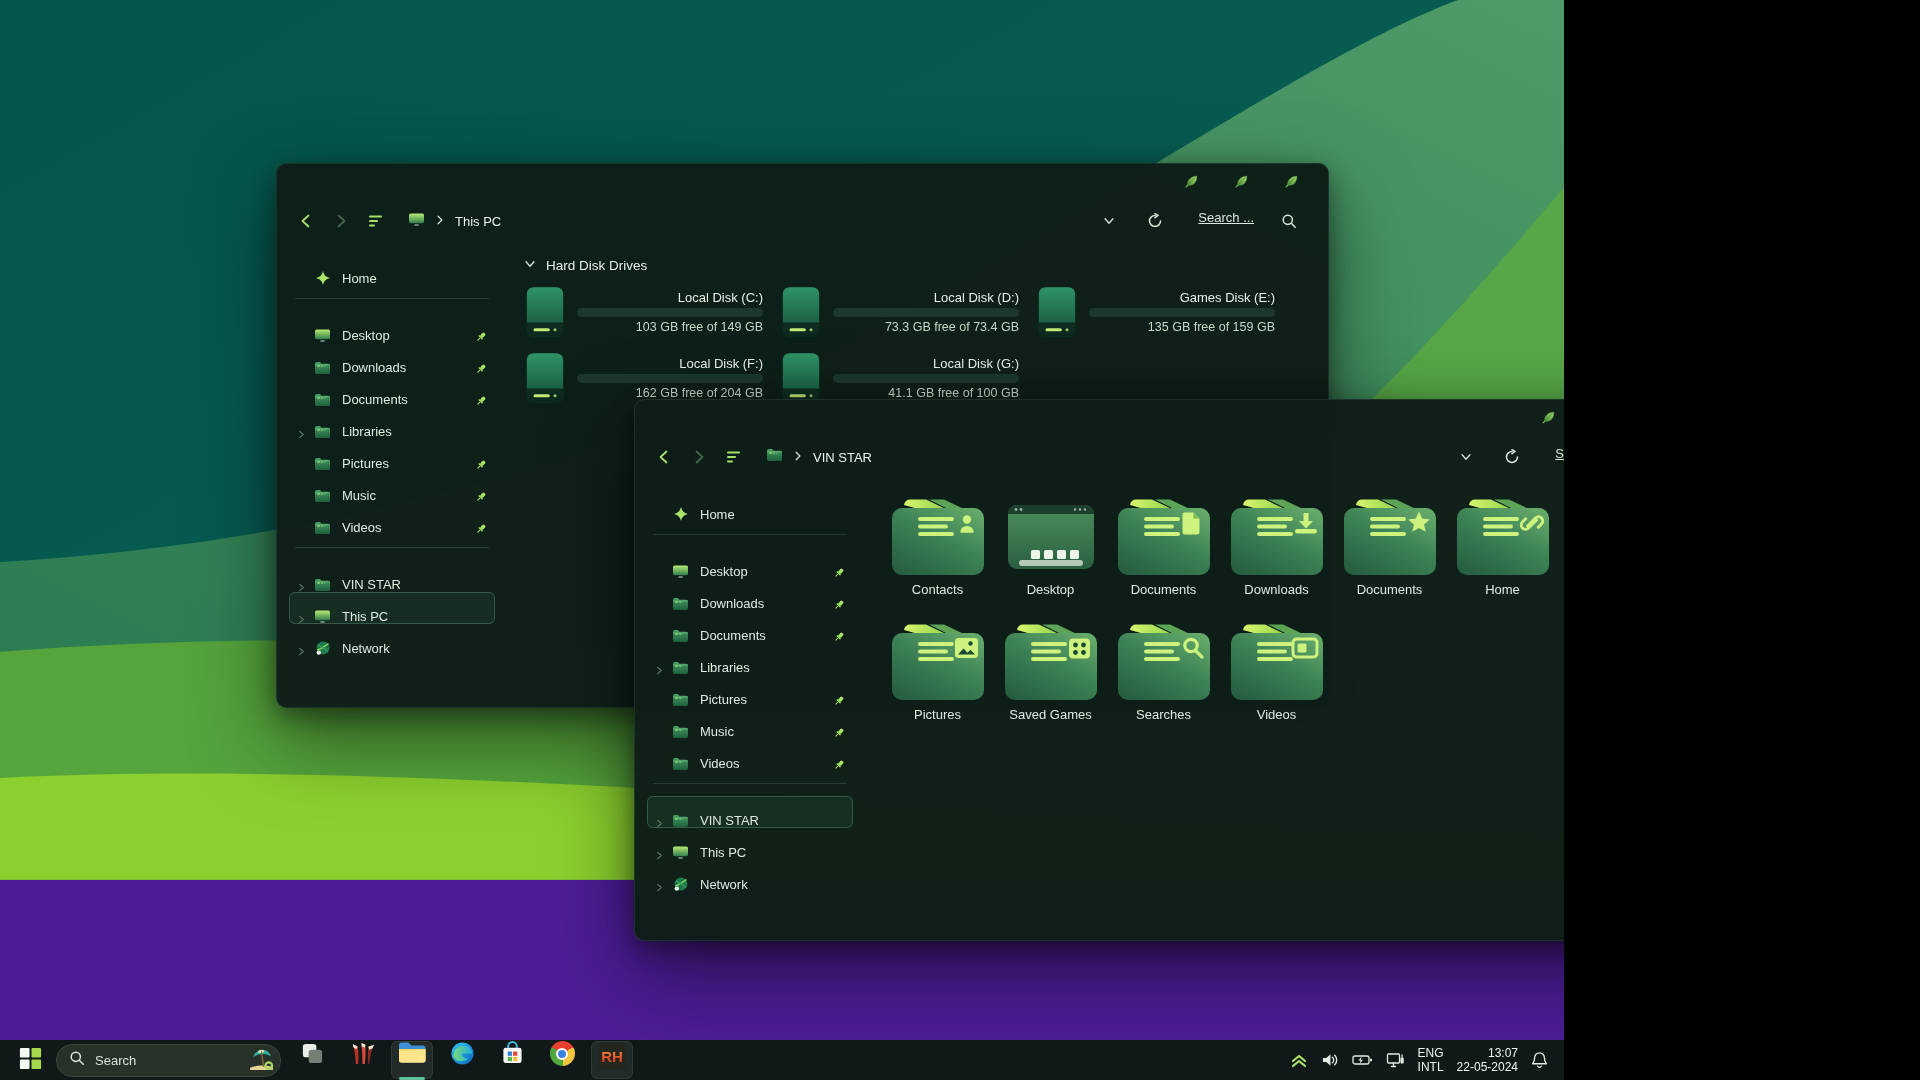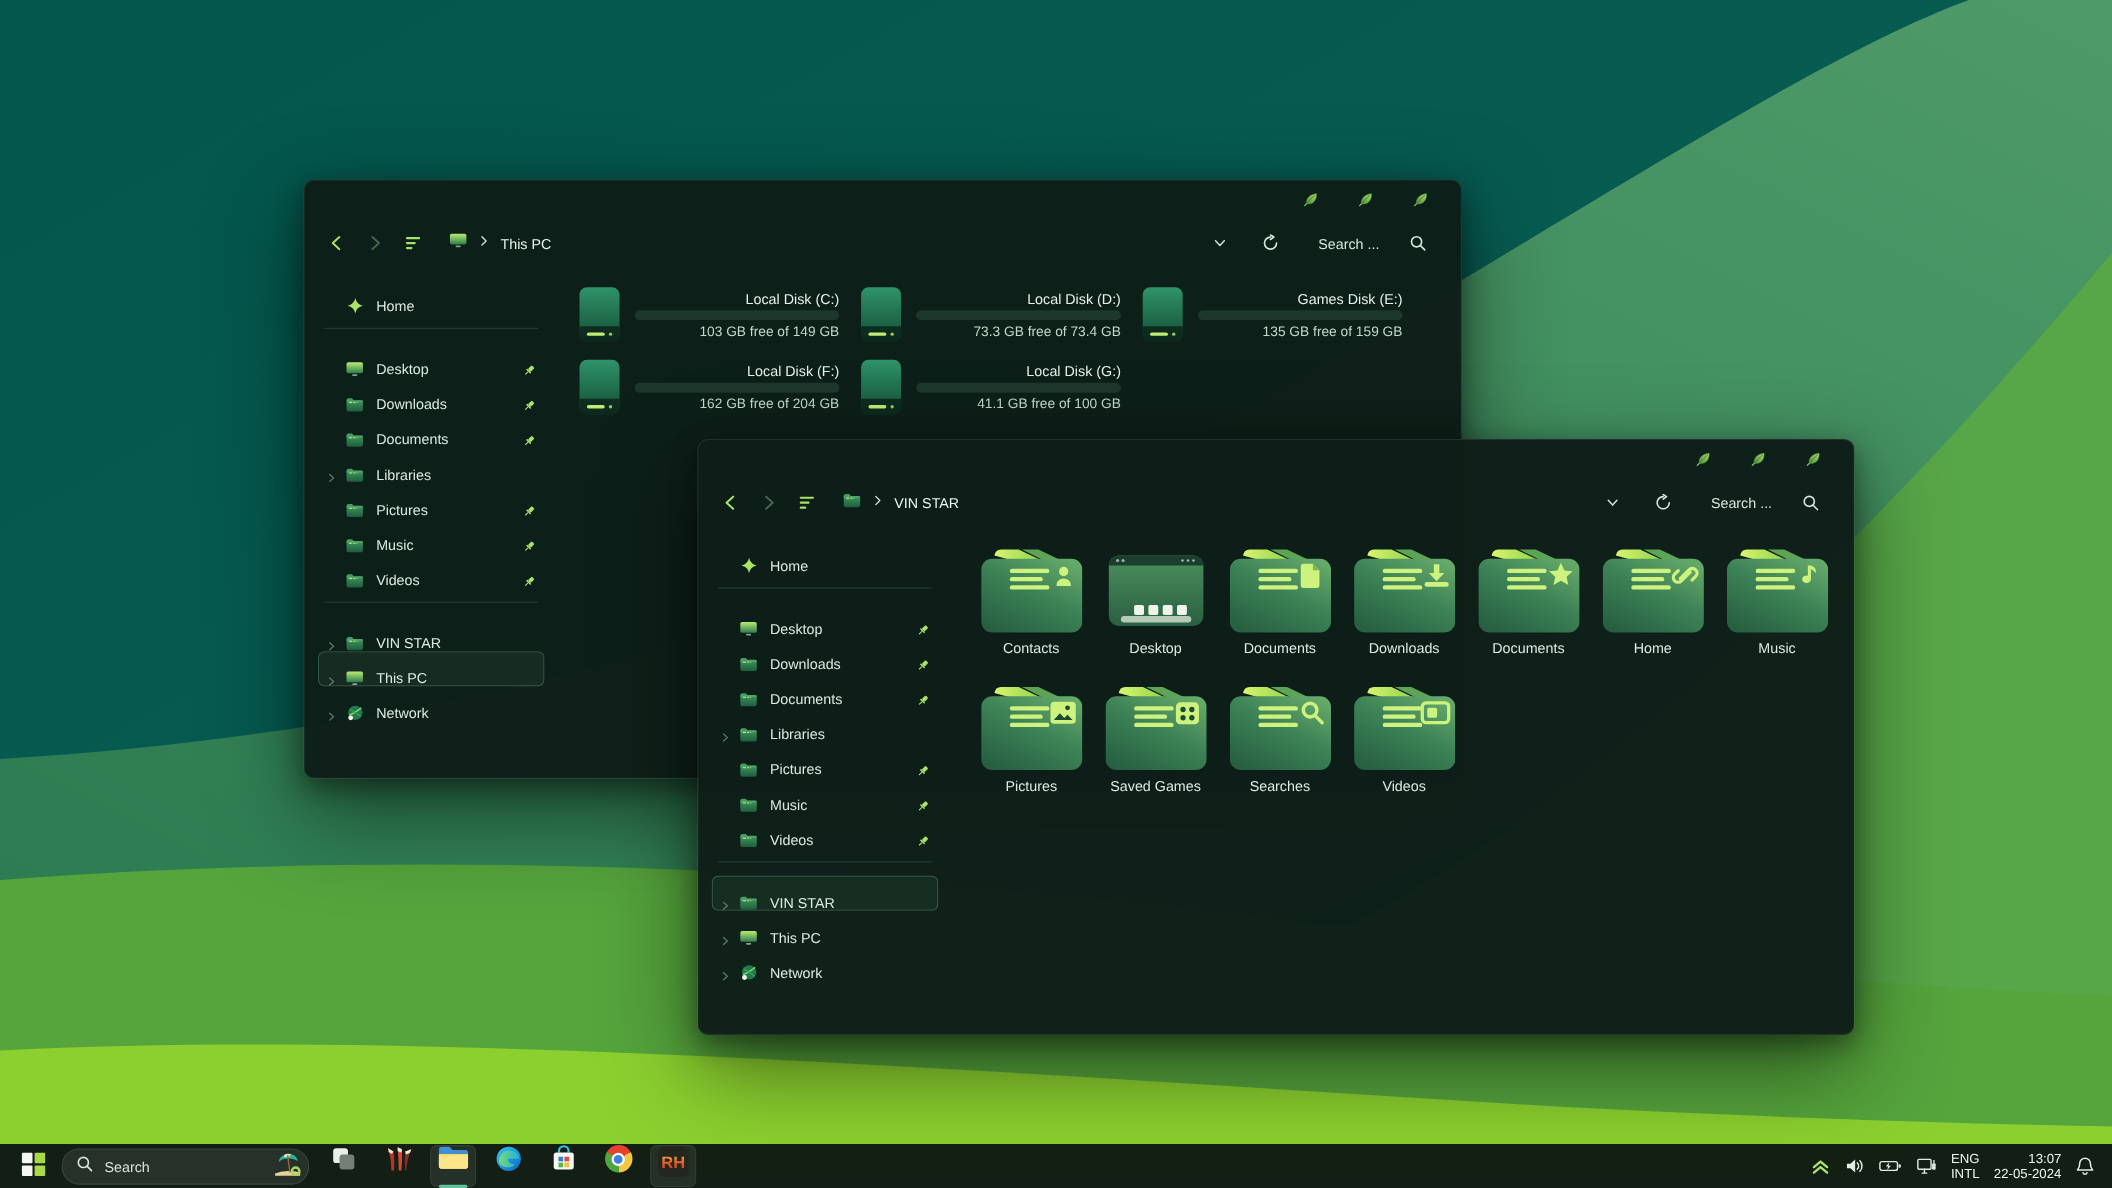--- a/index.html
+++ b/index.html
@@ -1,33 +1,33 @@
 <!DOCTYPE html>
 <html><head>
 <meta charset="utf-8">
 <style>
   html,body{margin:0;padding:0;background:#000;font-family:"Liberation Sans",sans-serif;}
-  .stage{position:relative;width:1920px;height:1080px;overflow:hidden;background:#fca5a5;}
+  .stage{position:relative;width:1564px;height:1080px;overflow:hidden;background:#4c1d95;}
   .wallpaper{position:absolute;inset:0;display:block;}
 
   
   .window{position:absolute;background:rgba(13,30,24,0.975);border:1px solid rgba(130,180,150,0.14);
     border-radius:10px;box-shadow:0 30px 80px rgba(0,0,0,0.5),0 8px 24px rgba(0,0,0,0.4);
     color:#dcebe0;display:flex;flex-direction:column;box-sizing:border-box;}
   .window.back{left:276px;top:163px;width:1053px;height:545px;z-index:2;}
   .window.front{left:634px;top:399px;width:1052px;height:542px;z-index:3;}
 
   .titlebar{height:34px;display:flex;justify-content:flex-end;align-items:center;padding:2px 24px 0 0;gap:24px;}
   .wc-btn{width:26px;height:24px;display:flex;align-items:center;justify-content:center;background:none;border:none;padding:0;cursor:pointer;}
 
   .toolbar{height:42px;display:flex;align-items:center;padding:0 28px 0 18px;gap:13px;}
   .nav-ic{width:22px;height:22px;display:flex;align-items:center;justify-content:center;}
   .crumb{display:flex;align-items:center;gap:9px;margin-left:8px;}
   .crumb-txt{font-size:13px;color:#e9f4ec;}
-  .toolbar-right{margin-left:auto;display:flex;align-items:center;gap:24px;}
+  .toolbar-right{margin-left:auto;display:flex;align-items:flex-start;gap:24px;text-decoration:underline;}
   .toolbar-right .wide-gap{margin-left:8px;}
   .search-txt{font-size:13px;color:#d7e7db;}
 
   .wbody{flex:1;display:flex;min-height:0;}
   .sidebar{width:226px;padding:12px 8px 0 12px;box-sizing:border-box;flex:0 0 auto;}
   .side-item{height:32px;display:flex;align-items:flex-end;gap:3px;border-radius:6px;padding:0 6px;}
   .side-item .expander{width:13px;display:flex;justify-content:center;}
   .side-item .s-icon{width:23px;display:flex;justify-content:center;}
   .side-item .s-label{font-size:13px;flex:1;margin-left:5px;color:#dcebe0;}
   .side-item .pin{width:14px;display:flex;}
@@ -469,20 +469,26 @@
                 <path d="M2.5 10 C6 9 10 6 13.5 3.5" stroke="#7fd35f" stroke-width="1.4" fill="none"></path>
                 <path d="M3 5 C6.5 6.5 10.5 9.5 13 11.5" stroke="#3f9e63" stroke-width="1.1" fill="none"></path>
                 <circle cx="3.8" cy="12.6" r="2.2" fill="#f2f6f0"></circle>
               </svg>
             </span>
     <span class="s-label">Network</span>
     <span class="pin"></span>
   </div>
         </aside>
       <main class="content">
+        <div class="sec-head">
+          <span><svg width="14" height="14" viewBox="0 0 16 16">
+                <path d="M3.5 5.5 L8 10.5 L12.5 5.5" fill="none" stroke="#cfe0d6" stroke-width="1.6" stroke-linecap="round" stroke-linejoin="round"></path>
+              </svg></span>
+          <span>Hard Disk Drives</span>
+        </div>
         <div class="drive-grid">
             <div class="drive">
     <span class="d-icon">
                 <svg width="44" height="52" viewBox="0 0 46 54">
                   <defs>
                     <linearGradient id="hdg" x1="0" y1="0" x2="0" y2="1">
                       <stop offset="0" stop-color="#2f9368"></stop>
                       <stop offset="0.75" stop-color="#1a5f42"></stop>
                       <stop offset="1" stop-color="#123c2b"></stop>
                     </linearGradient>

